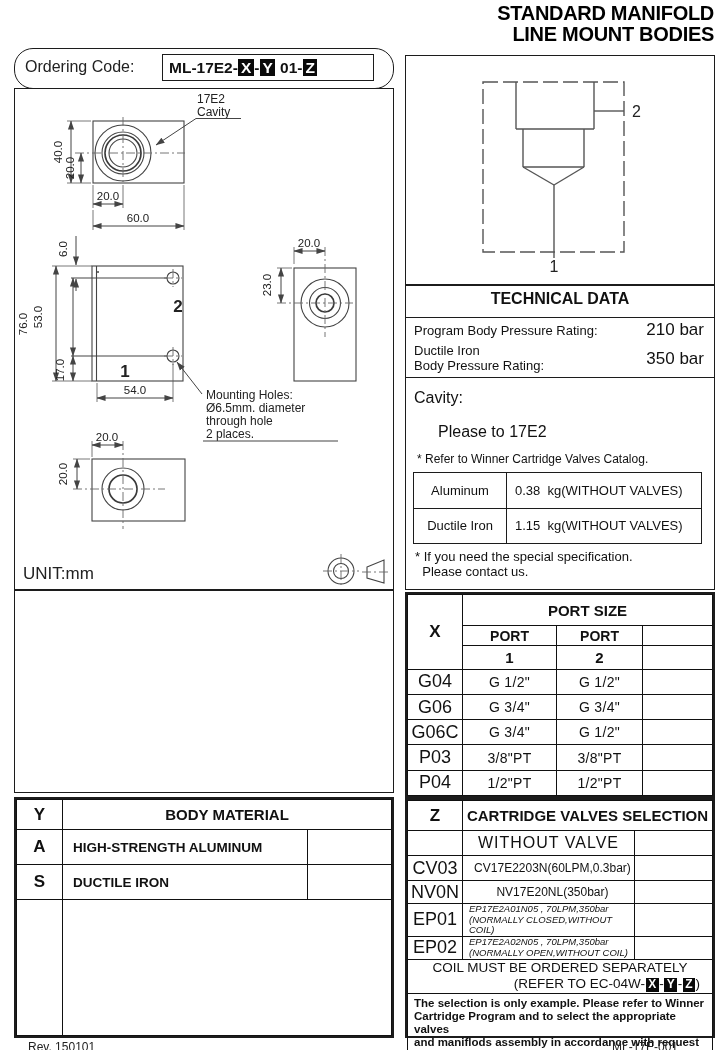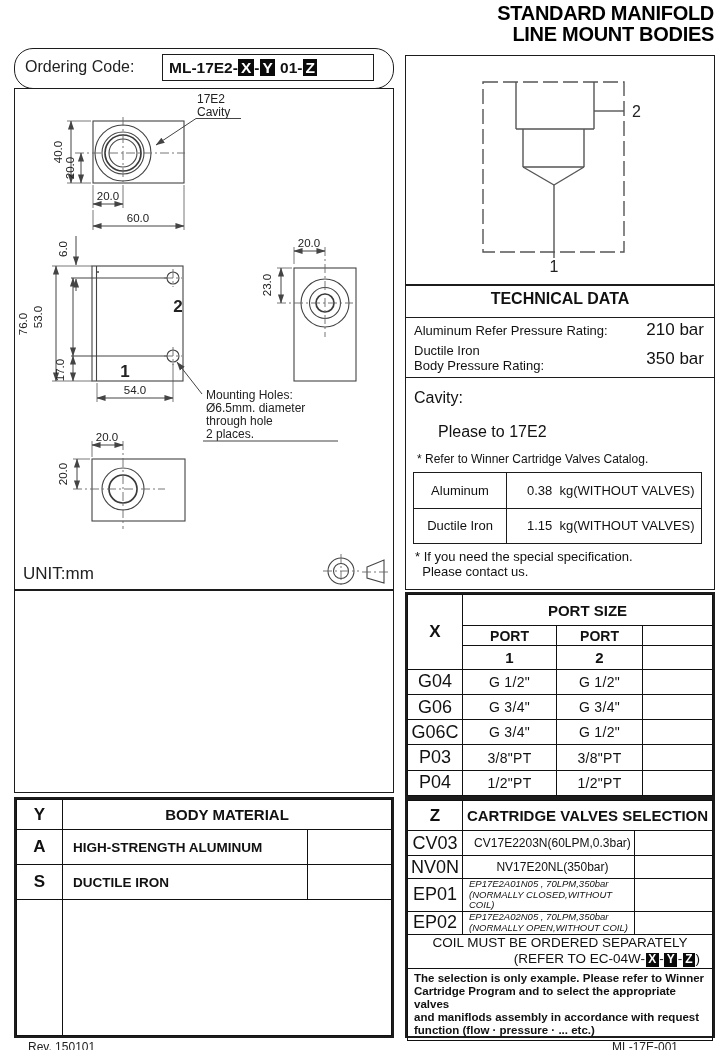--- a/index.html
+++ b/index.html
@@ -30,21 +30,21 @@
   .tech-head{position:absolute;left:0;right:0;top:0;height:27px;border-bottom:1.6px solid #1c1c1c;
     text-align:center;font-weight:bold;font-size:16px;padding-top:4px;}
   .t13{font-size:13px;line-height:15px;}
   .t17{font-size:17px;}
   .t16{font-size:16px;}
   .t12{font-size:12px;}
   .pre{white-space:pre-wrap;}
   .wtable{position:absolute;left:7px;top:186px;width:289px;height:72px;border-collapse:collapse;table-layout:fixed;}
   .wtable td{border:1.5px solid #1c1c1c;font-size:13px;white-space:pre-wrap;}
   .wtable td.mat{text-align:center;width:90px;}
-  .wtable td.val{padding-left:20px;}
+  .wtable td.val{padding-left:8px;}
   
   .dt{width:100%;height:100%;border-collapse:collapse;table-layout:fixed;}
   .dt td{border:1.4px solid #111;text-align:center;vertical-align:middle;padding:0;overflow:hidden;}
   .key{font-weight:normal;font-size:18px;}
   .bigkey{font-weight:bold;font-size:17px;}
   .hb{font-weight:bold;font-size:15px;}
   .val14{font-size:14px;letter-spacing:0.3px;}
   .left{text-align:left !important;padding-left:10px !important;}
   .smdesc{font-size:12px;text-align:center;padding-left:8px !important;margin-left:46px;}
   .xsdesc{font-size:9.5px;line-height:10.5px;text-align:left !important;padding-left:6px !important;white-space:pre-line;font-style:italic;}
@@ -217,21 +217,21 @@
       <line class="schln" x1="178" y1="111" x2="148" y2="129"></line>
       <line class="schln" x1="148" y1="129" x2="148" y2="202"></line>
       <line class="schln" x1="188" y1="55" x2="218" y2="55"></line>
       <text x="226" y="61" font-size="16">2</text>
       <text x="148" y="216" font-size="16" text-anchor="middle">1</text>
     </svg>
   </div>
 
   <div class="panel" style="left:405px;top:285px;width:310px;height:305px;">
     <div class="tech-head">TECHNICAL DATA</div>
-    <div class="abs t13" style="left:8px;top:37px;">Aluminum Refer Pressure Rating:</div>
+    <div class="abs t13" style="left:8px;top:37px;">Program Body Pressure Rating:</div>
     <div class="abs t17" style="right:10px;top:34px;">210 bar</div>
     <div class="abs t13 pre" style="left:8px;top:57px;">Ductile Iron
 Body Pressure Rating:</div>
     <div class="abs t17" style="right:10px;top:63px;">350 bar</div>
     <div class="abs" style="left:0;right:0;top:91px;border-top:1.5px solid #1c1c1c;"></div>
     <div class="abs t16" style="left:8px;top:103px;">Cavity:</div>
     <div class="abs t16" style="left:32px;top:137px;">Please to 17E2</div>
     <div class="abs t12" style="left:11px;top:166px;">* Refer to Winner Cartridge Valves Catalog.</div>
     <table class="wtable">
       <tbody>
@@ -344,20 +344,25 @@
           <col style="width:55px">
           <col style="width:172px">
           <col>
         </colgroup>
       <tbody>
           <tr style="height:30px">
         <td class="bigkey">Z</td>
         <td colspan="2" class="hb">CARTRIDGE VALVES SELECTION</td>
       </tr>
       <tr style="height:25px">
+        <td></td>
+        <td style="font-size:16px;letter-spacing:1px;">WITHOUT VALVE</td>
+        <td></td>
+      </tr>
+      <tr style="height:25px">
         <td class="key">CV03</td>
         <td class="smdesc">CV17E2203N(60LPM,0.3bar)</td>
         <td></td>
       </tr>
       <tr style="height:23px">
         <td class="key">NV0N</td>
         <td class="smdesc">NV17E20NL(350bar)</td>
         <td></td>
       </tr>
       <tr style="height:27px">

